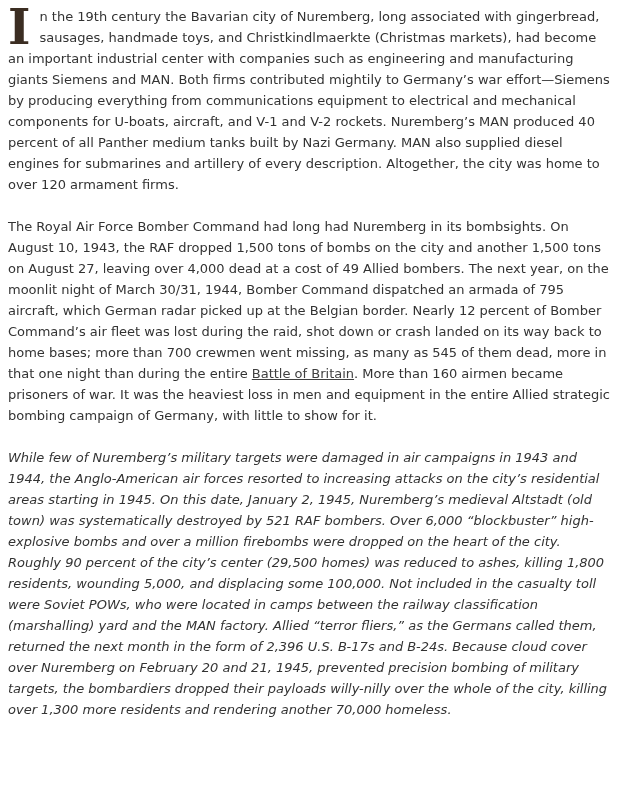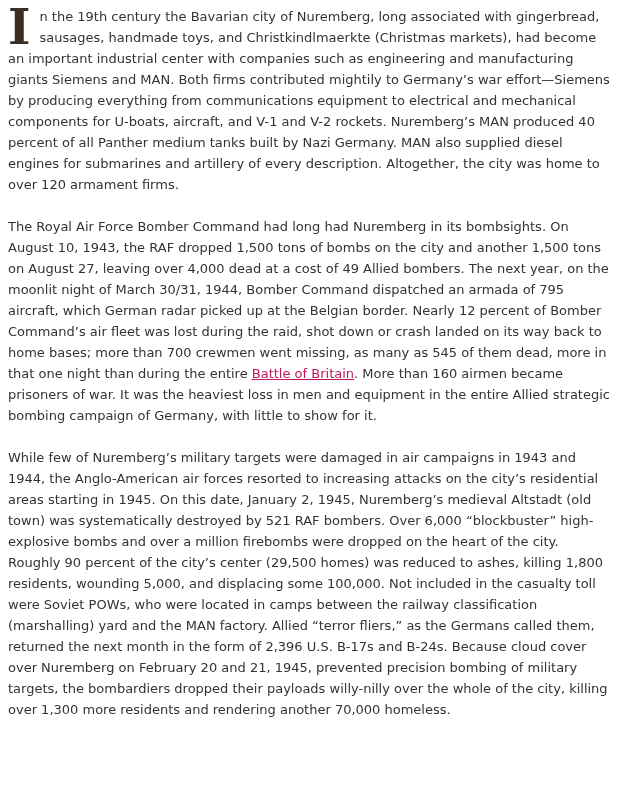--- a/index.html
+++ b/index.html
@@ -17,32 +17,33 @@
     font-size: 13px;
     line-height: 21px;
     color: #333333;
   }
   .para {
     margin: 0 0 21px 0;
     text-align: left;
   }
   .para:last-child {
     margin-bottom: 10px;
+    font-style: italic;
   }
   .dropcap {
     float: left;
     font-family: "DejaVu Serif", serif;
     font-weight: bold;
     font-size: 48px;
     line-height: 36px;
     margin: 3px 9px 0 0;
     color: #3b2d22;
   }
   .inline-link {
-    color: #be185d;
+    color: #404040;
     cursor: pointer;
   }
 </style>
 </head>
 <body>
 
 <div class="page">
 
   <p class="para"><span class="dropcap">I</span><span>n the 19th century the Bavarian city of Nuremberg, long associated with gingerbread, sausages, handmade toys, and Christkindlmaerkte (Christmas markets), had become an important industrial center with companies such as engineering and manufacturing giants Siemens and MAN. Both firms contributed mightily to Germany’s war effort—Siemens by producing everything from communications equipment to electrical and mechanical components for U-boats, aircraft, and V-1 and V-2 rockets. Nuremberg’s MAN produced 40 percent of all Panther medium tanks built by Nazi Germany. MAN also supplied diesel engines for submarines and artillery of every description. Altogether, the city was home to over 120 armament firms.</span></p>
 

